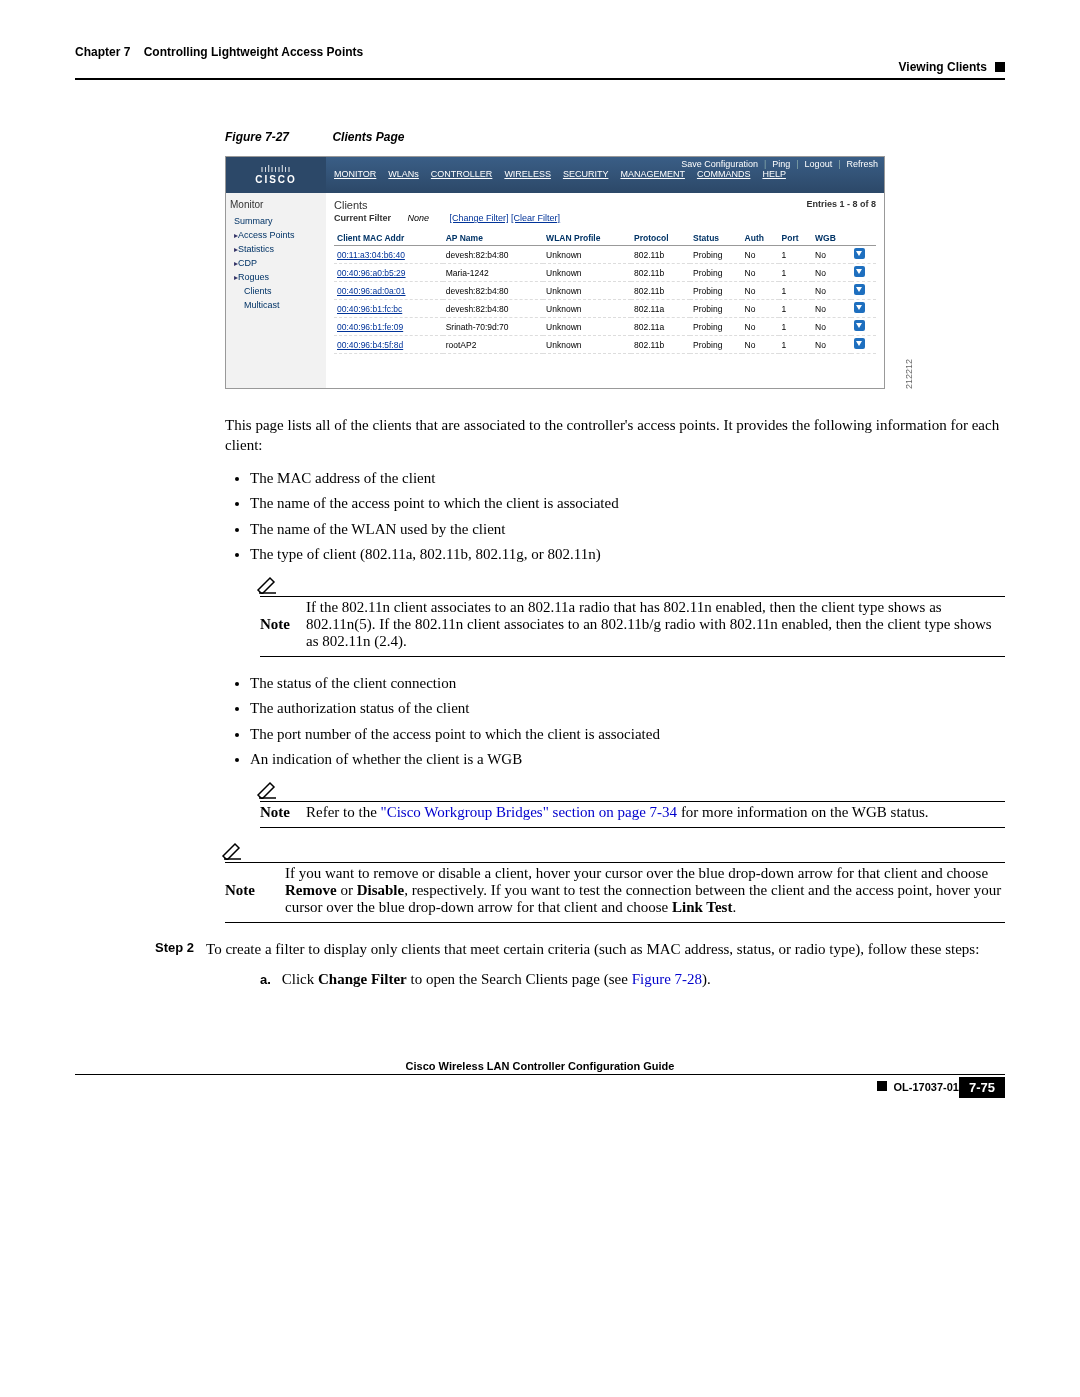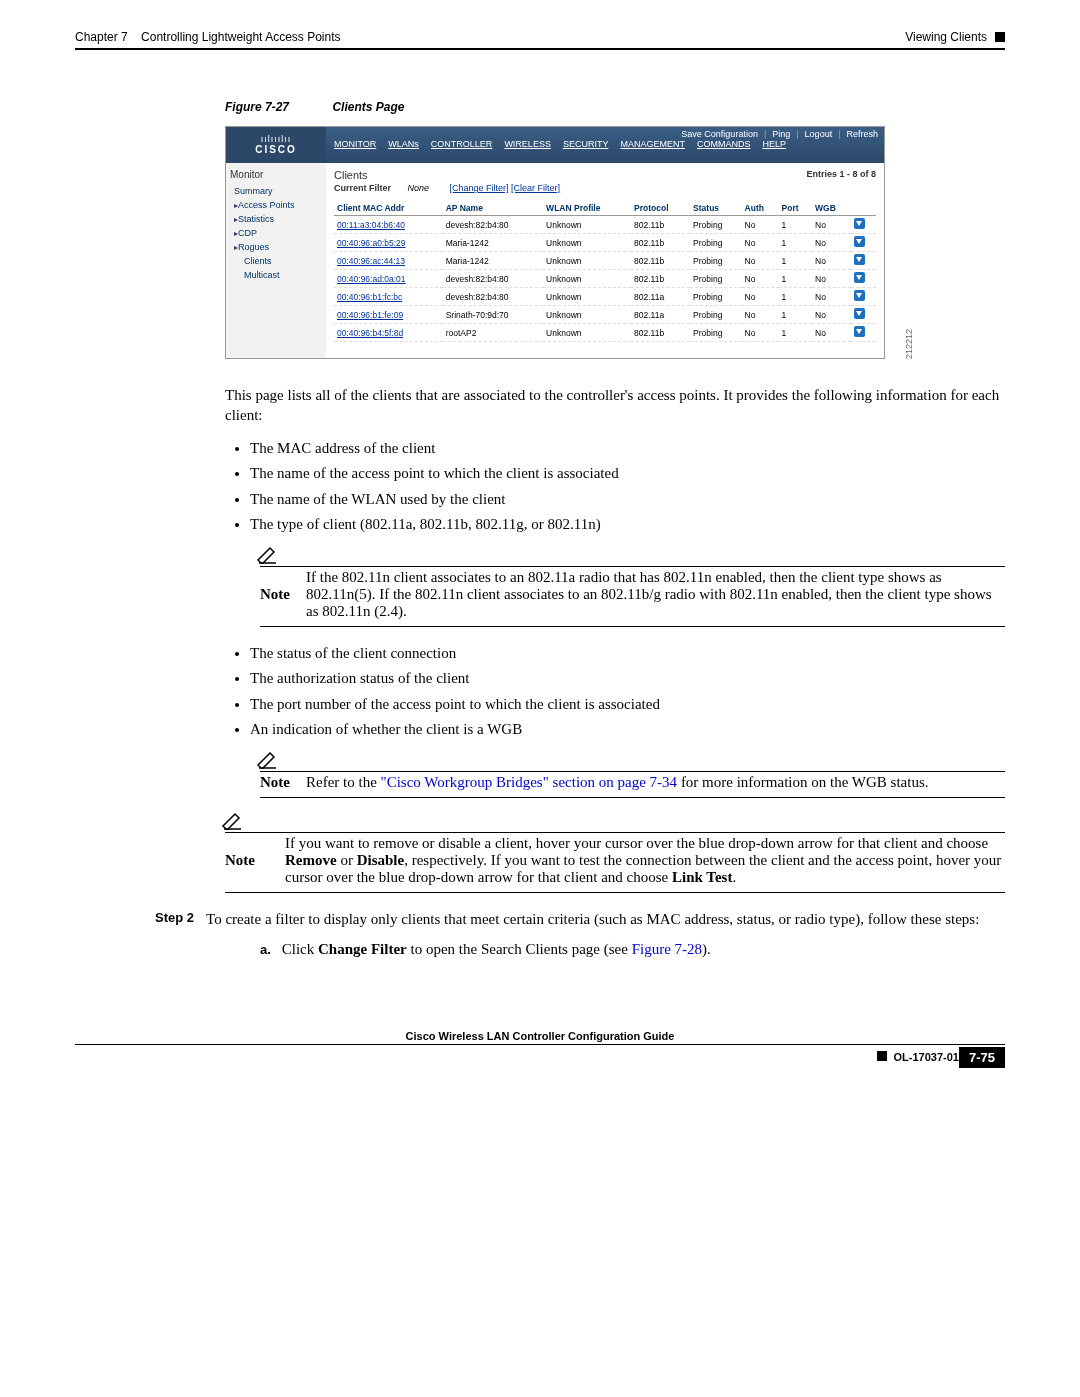--- a/index.html
+++ b/index.html
@@ -11,28 +11,29 @@
       width: 1080px;
       margin: 0 auto;
       padding: 30px 75px 30px 75px;
       position: relative;
     }
     .top-header {
       display: flex;
       justify-content: space-between;
       align-items: center;
       font-family: Arial, Helvetica, sans-serif;
-      font-weight: normal;
+      font-weight: bold;
       font-size: 12px;
       margin-bottom: 4px;
     }
     .top-header .right {
       display: flex;
       align-items: center;
       gap: 8px;
+      margin-top: 30px;
     }
     .black-square {
       width: 10px; height: 10px; background: #000; display: inline-block;
     }
     .top-rule { border: none; border-top: 2px solid #000; margin-bottom: 50px; }
     .figure-caption {
       font-family: Arial, Helvetica, sans-serif;
       font-size: 12px;
       font-weight: bold;
       font-style: italic;
@@ -265,31 +266,20 @@
                 <td>Maria-1242</td>
                 <td>Unknown</td>
                 <td>802.11b</td>
                 <td>Probing</td>
                 <td>No</td>
                 <td>1</td>
                 <td>No</td>
                 <td><span class="dd-arrow"></span></td>
               </tr>
               <tr>
-                <td class="mac"><a>00:40:96:ac:44:13</a></td>
-                <td>Maria-1242</td>
-                <td>Unknown</td>
-                <td>802.11b</td>
-                <td>Probing</td>
-                <td>No</td>
-                <td>1</td>
-                <td>No</td>
-                <td><span class="dd-arrow"></span></td>
-              </tr>
-              <tr>
                 <td class="mac"><a>00:40:96:ad:0a:01</a></td>
                 <td>devesh:82:b4:80</td>
                 <td>Unknown</td>
                 <td>802.11b</td>
                 <td>Probing</td>
                 <td>No</td>
                 <td>1</td>
                 <td>No</td>
                 <td><span class="dd-arrow"></span></td>
               </tr>

